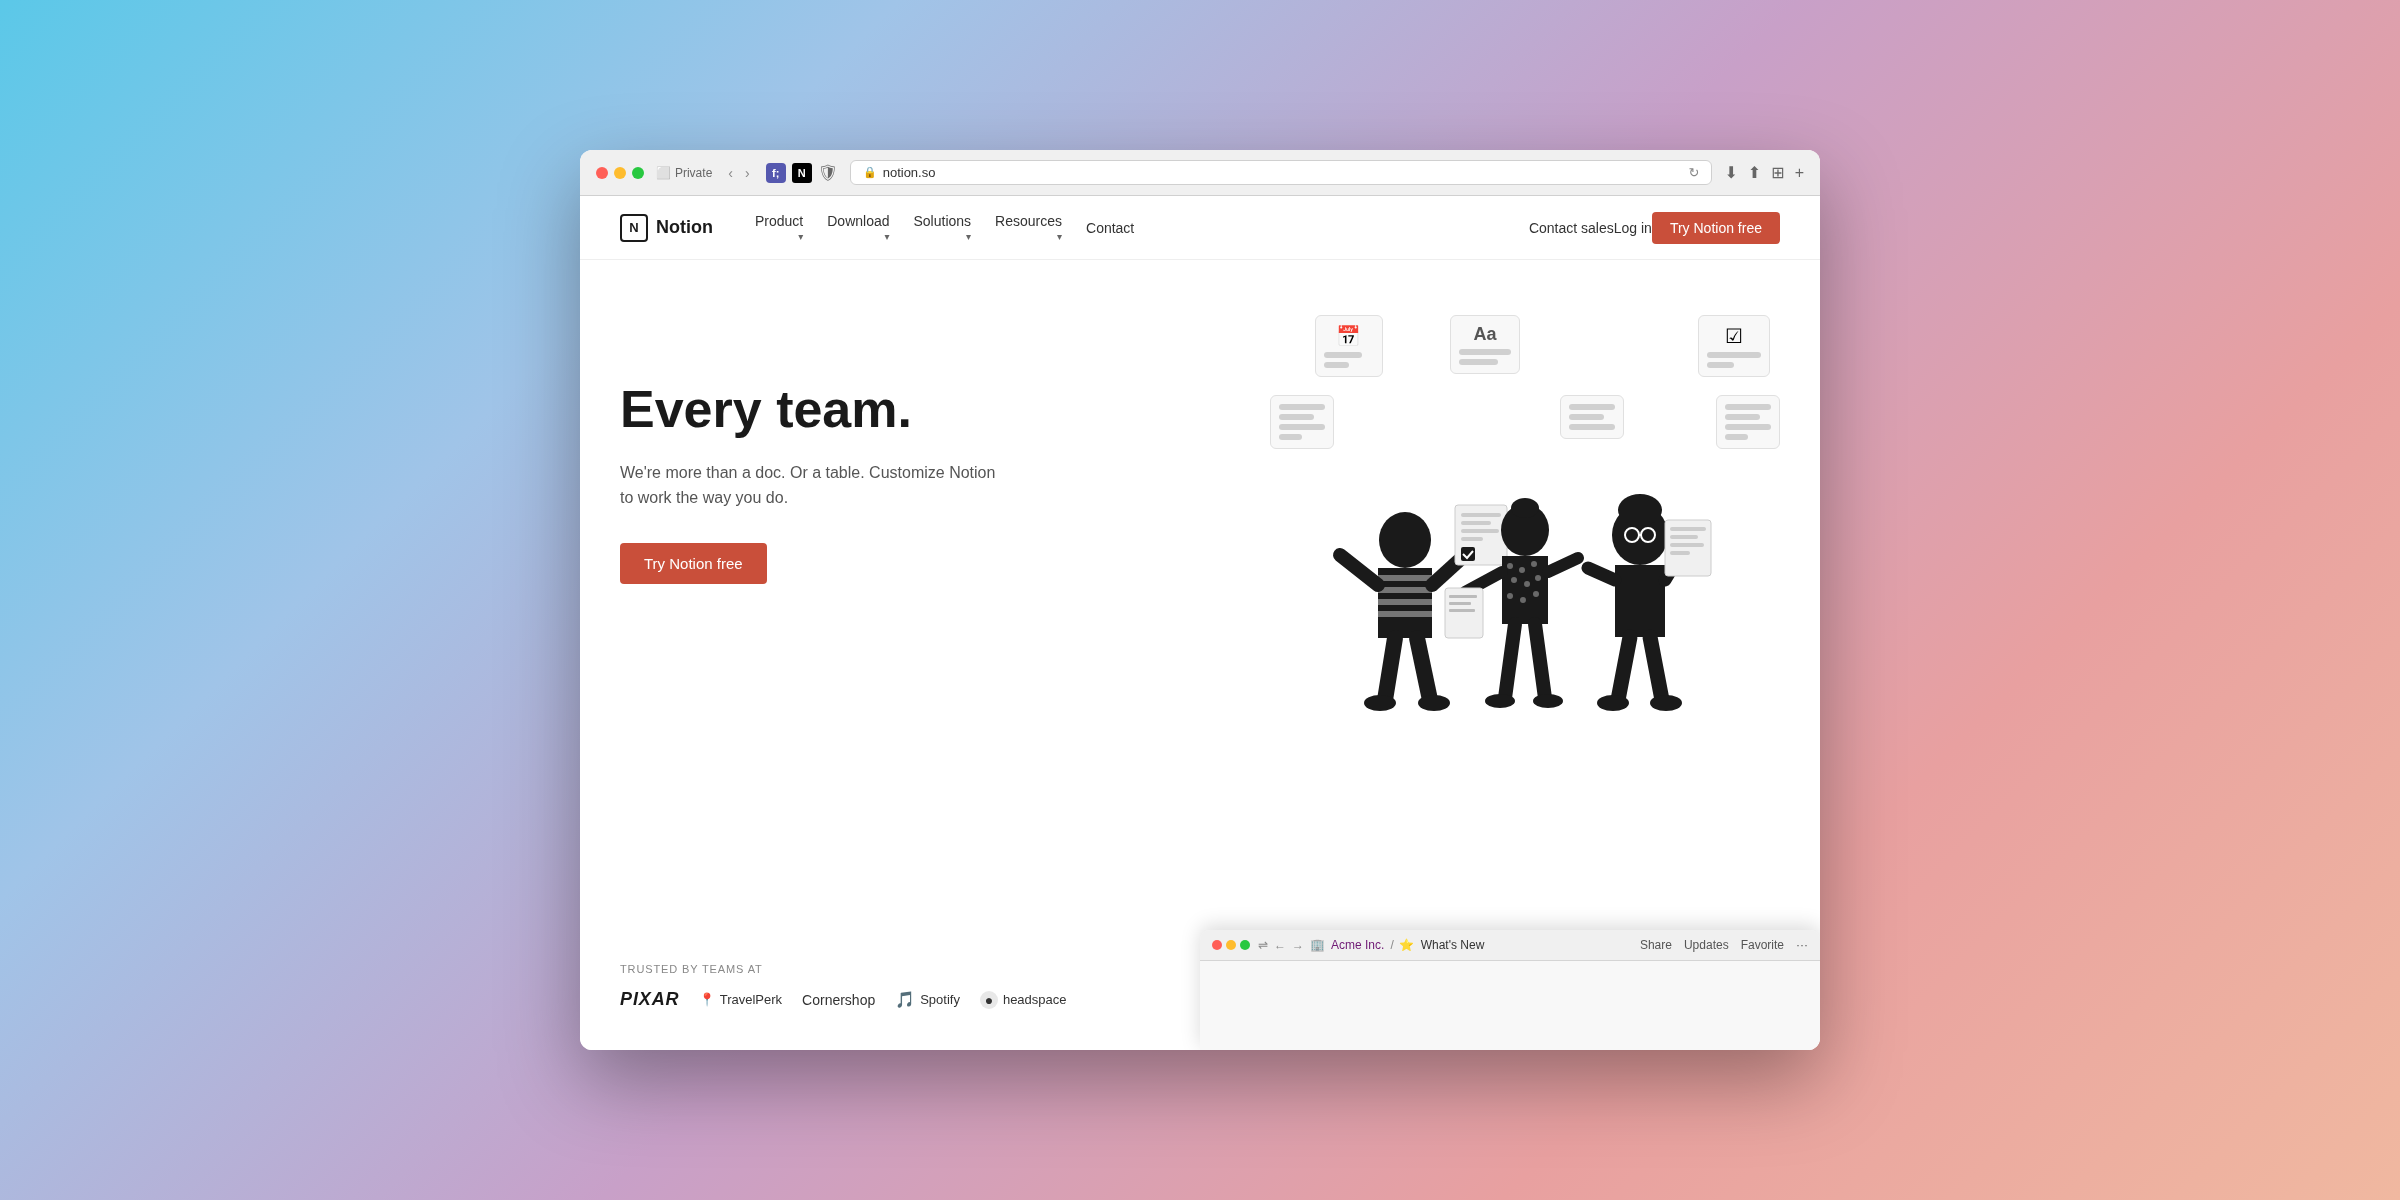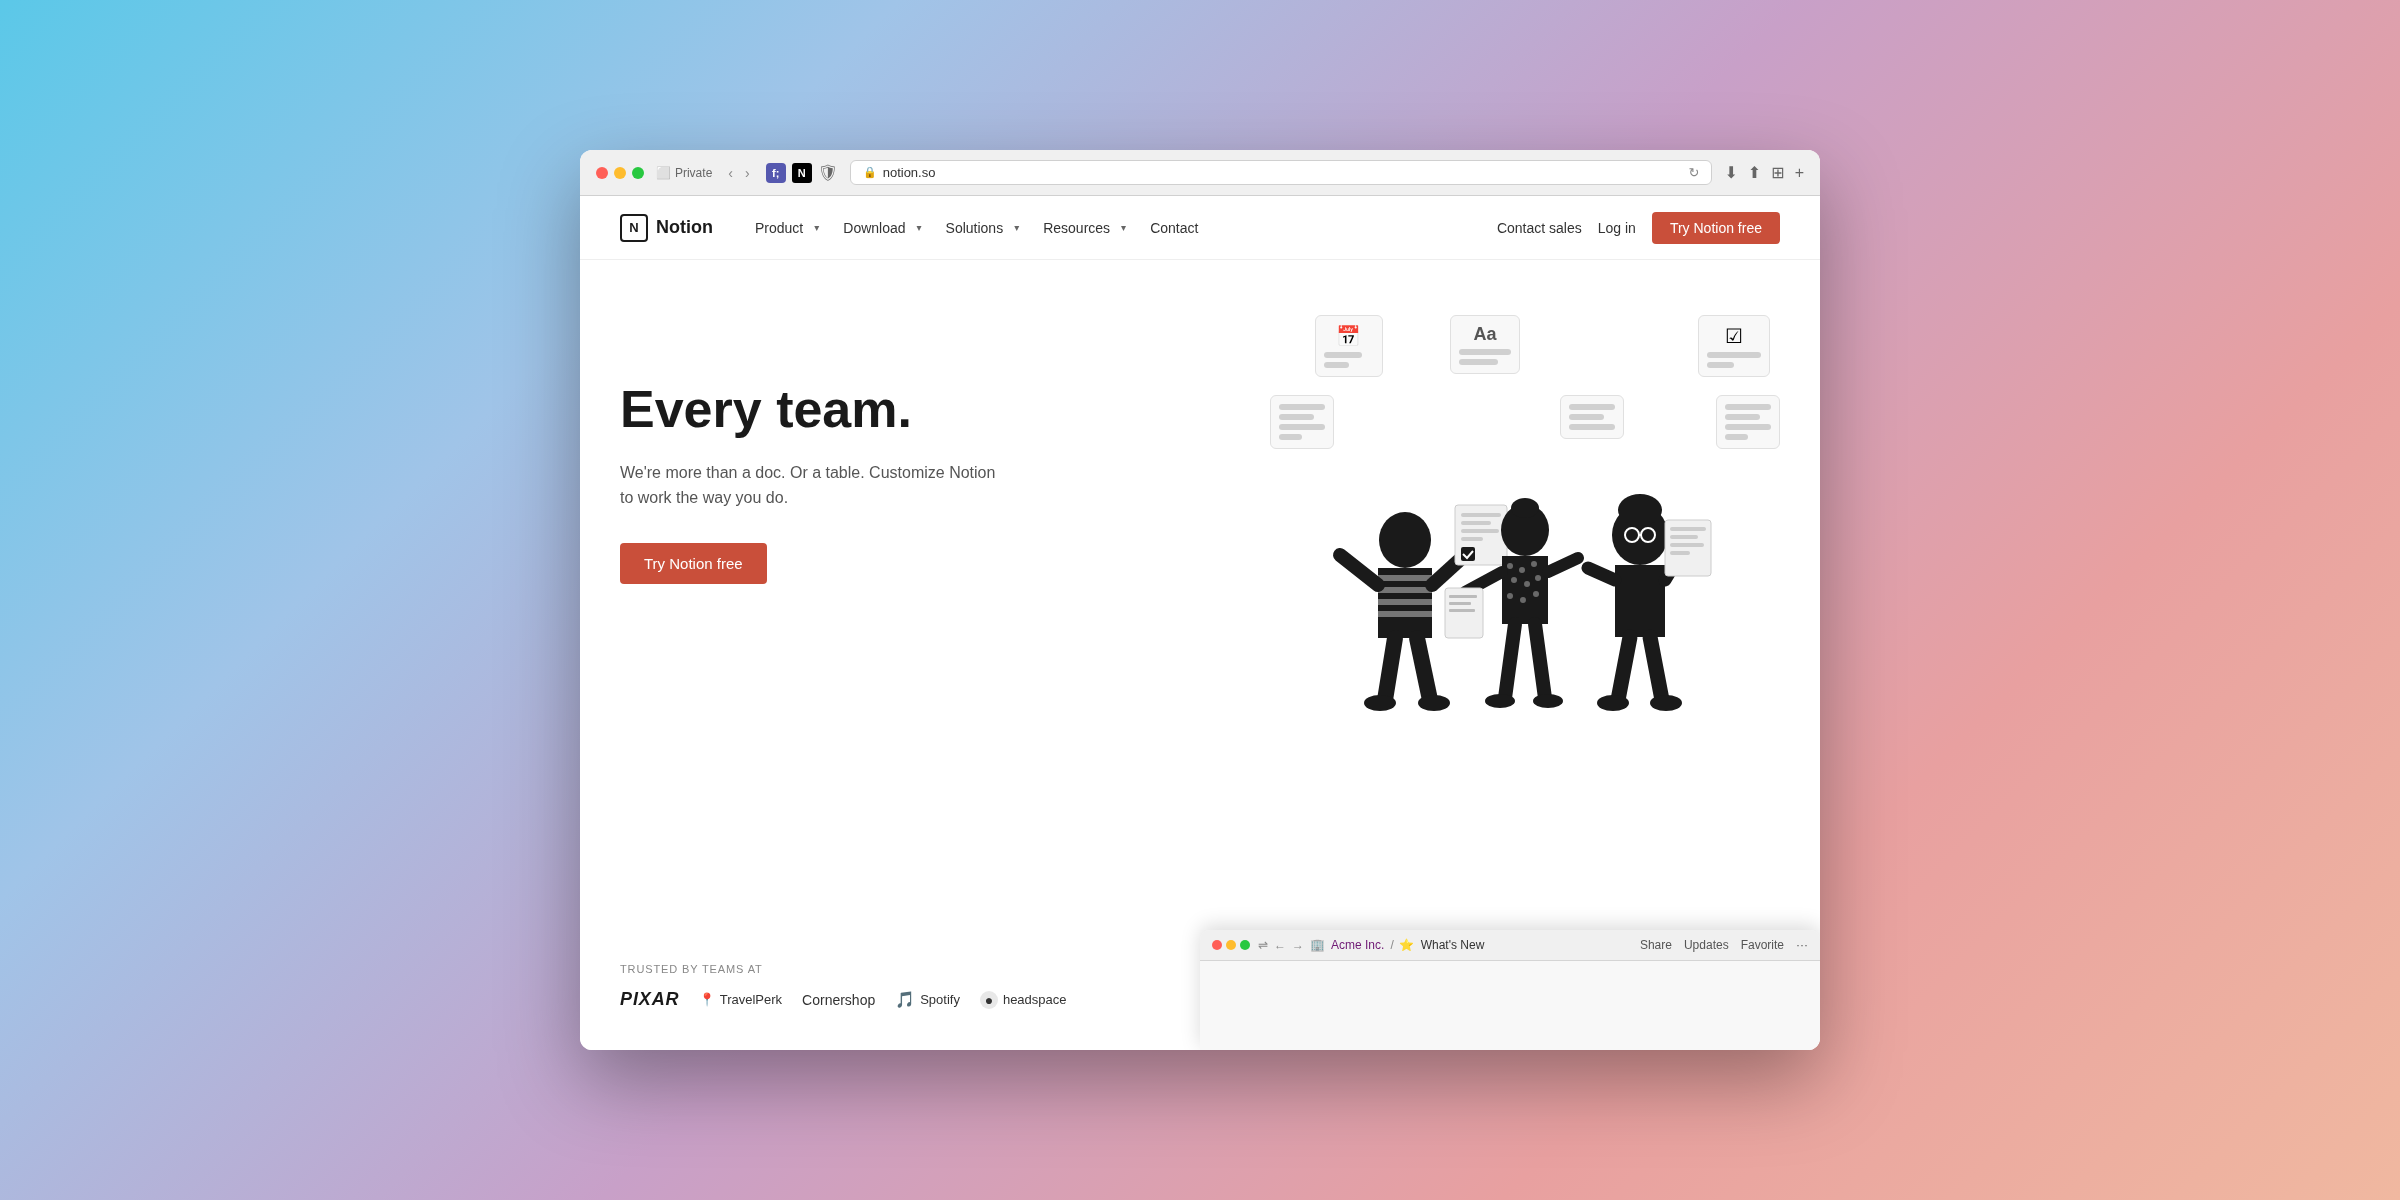--- a/index.html
+++ b/index.html
@@ -157,34 +157,34 @@
 
     .nav-links {
       display: flex;
       align-items: center;
       gap: 4px;
       flex: 1;
     }
 
     .nav-item {
       display: flex;
-      align-items: center;
-      gap: 11px;
+      align-items: flex-end;
+      gap: 2px;
       padding: 6px 10px;
       font-size: 14px;
       color: #333;
       cursor: pointer;
       border-radius: 4px;
+      flex-direction: column;
     }
     .nav-chevron { font-size: 10px; color: #666; }
 
     .nav-right {
       display: flex;
       align-items: center;
-      gap: 16px;
     }
 
     .nav-contact {
       font-size: 14px;
       color: #333;
       cursor: pointer;
     }
 
     .nav-login {
       font-size: 14px;

